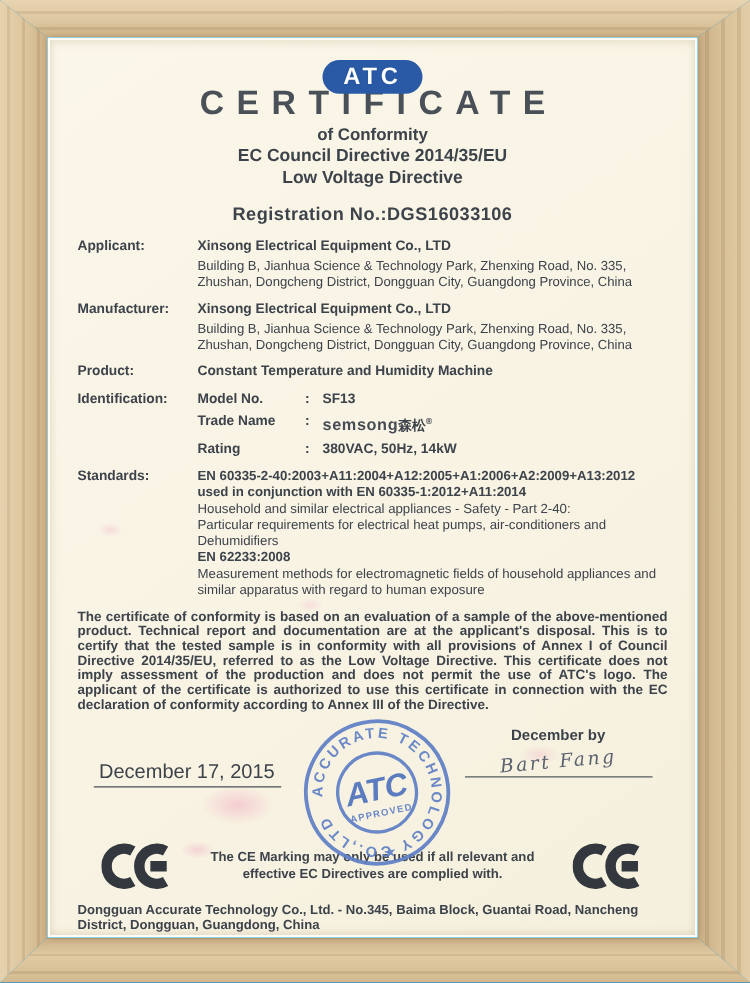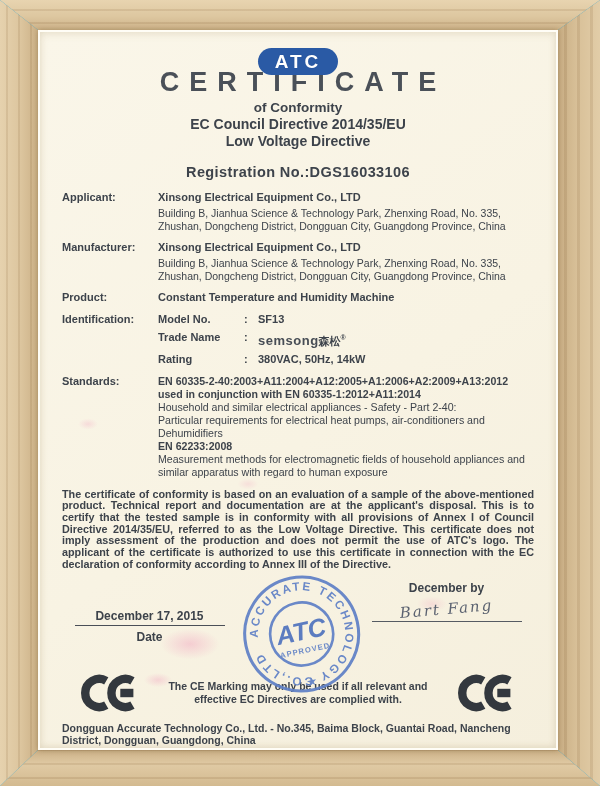--- a/index.html
+++ b/index.html
@@ -63,21 +63,21 @@
   .brand-cjk{font-size:11px;font-weight:bold;}
   .brand-reg{font-size:7px;vertical-align:super;}
   .stline{font-size:10.6px;line-height:13px;}
   .stline.b{font-weight:bold;}
   
   .statement{margin-top:10px;font-size:10.8px;font-weight:bold;line-height:11.7px;text-align:justify;}
   
   .sigblock{position:relative;margin-top:8px;height:88px;
     display:grid;grid-template-columns:175px 1fr 175px;}
   .datecell{padding-top:30px;text-align:center;}
-  .dateval{font-size:12px;font-weight:bold;}
+  .dateval{font-size:16px;font-weight:normal;}
   .dline{border-bottom:1.5px solid #4a4f57;width:150px;margin:2px auto 0;}
   .datelbl{font-size:12px;font-weight:bold;margin-top:4px;}
   .certcell{text-align:center;padding-top:2px;}
   .certlbl{font-size:12px;font-weight:bold;}
   .signature{margin-top:5px;font-family:"DejaVu Serif",serif;font-style:italic;
     font-size:15px;color:#5b6270;transform:rotate(-5deg);letter-spacing:2px;}
   .sline{border-bottom:1.2px solid #565b63;width:150px;margin:3px auto 0;}
   .stamp{position:absolute;left:50%;top:-6px;transform:translateX(-47%) rotate(-12deg);
     width:122px;height:122px;opacity:.92;pointer-events:none;z-index:3;}
   
@@ -164,21 +164,20 @@
         </div>
       </div>
     </div>
 
     <div class="statement">The certificate of conformity is based on an evaluation of a sample of the above-mentioned product. Technical report and documentation are at the applicant's disposal. This is to certify that the tested sample is in conformity with all provisions of Annex I of Council Directive 2014/35/EU, referred to as the Low Voltage Directive. This certificate does not imply assessment of the production and does not permit the use of ATC's logo. The applicant of the certificate is authorized to use this certificate in connection with the EC declaration of conformity according to Annex III of the Directive.</div>
 
     <div class="sigblock">
       <div class="datecell">
         <div class="dateval">December 17, 2015</div>
         <div class="dline"></div>
-        <div class="datelbl">Date</div>
       </div>
       <div></div>
       <div class="certcell">
         <div class="certlbl">December by</div>
         <div class="signature">Bart Fang</div>
         <div class="sline"></div>
       </div>
 
       <svg class="stamp" viewBox="0 0 120 120">
         <circle cx="60" cy="60" r="56" fill="none" stroke="#5f80c6" stroke-width="3"></circle>

